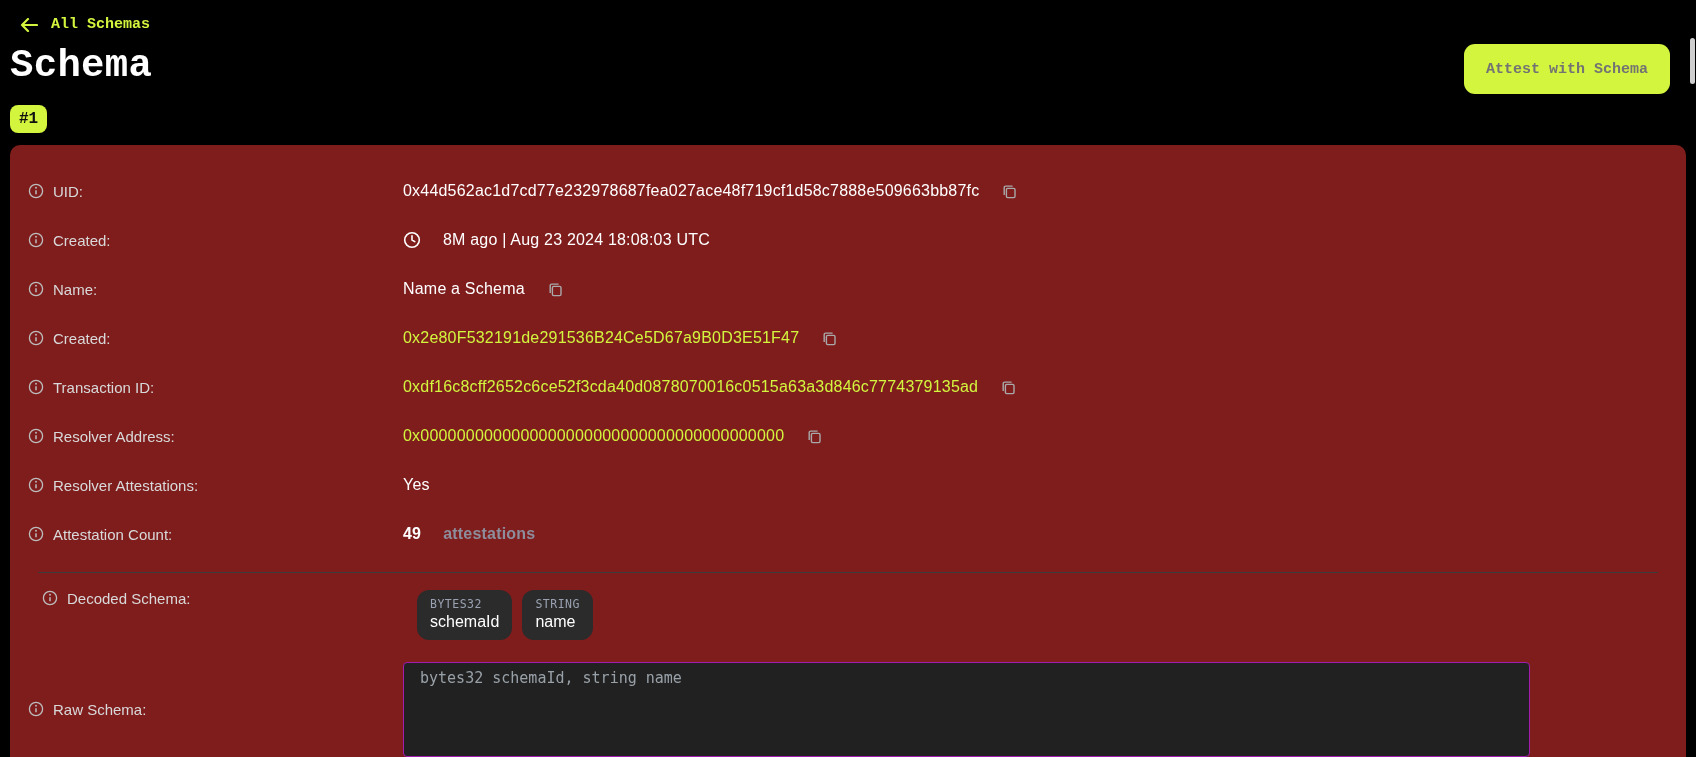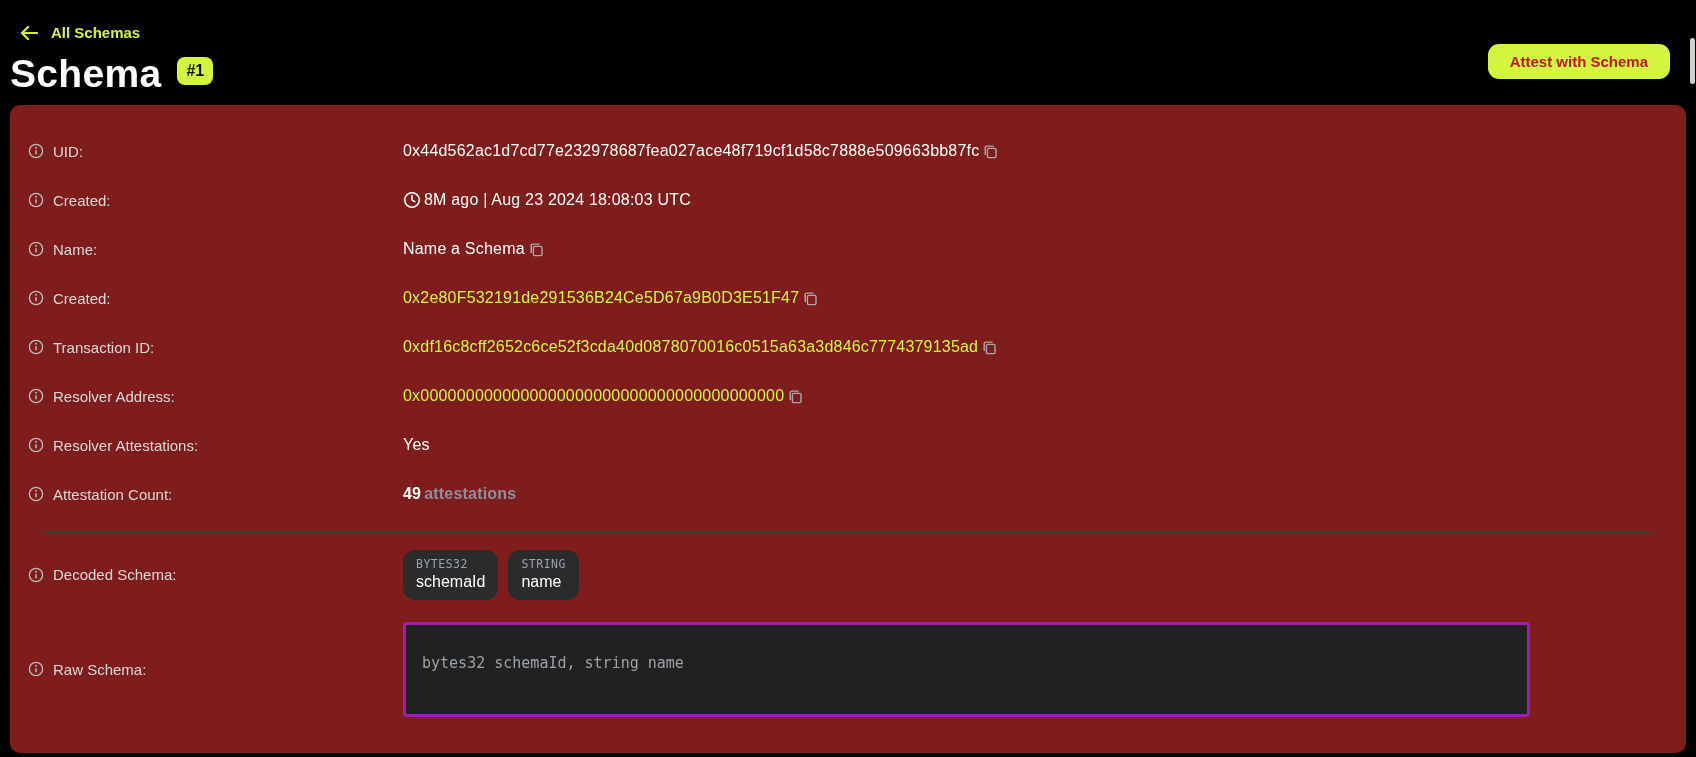--- a/index.html
+++ b/index.html
@@ -7,81 +7,81 @@
   body {
     background: #000;
     color: #fff;
     font-family: "Liberation Sans", sans-serif;
     overflow: hidden;
     position: relative;
   }
   :root { --accent: #d3f53e; --muted: #8d8d9c; }
 
   
-  .header { position: relative; padding: 24px 26px 10px 14px; }
+  .header { position: relative; padding: 16px 26px 10px 14px; font-family: Liberation Mono, monospace; }
   .back-link {
     display: inline-flex; align-items: center; gap: 13px;
     color: var(--accent); font-weight: 700; font-size: 15px;
     text-decoration: none; cursor: pointer; margin-left: 6px;
   }
-  .title-row { display: flex; align-items: flex-start; gap: 16px; margin-top: 10px; margin-left: -4px; }
+  .title-row { display: flex; align-items: flex-start; gap: 16px; margin-top: 10px; margin-left: -4px; flex-direction: column; }
   .page-title { font-size: 39px; font-weight: 700; letter-spacing: 0.3px; line-height: 1.0; }
   .badge {
     background: var(--accent); color: #101010; font-weight: 700; font-size: 16px;
     padding: 5px 9px; border-radius: 8px; margin-top: 3px; display: inline-block;
   }
   .attest-btn {
     position: absolute; right: 26px; top: 44px;
-    background: var(--accent); color: #b91c1c;
+    background: var(--accent); color: #737373;
     font-family: inherit; font-weight: 600; font-size: 15px;
     padding: 10px 22px; border: none; border-radius: 11px; cursor: pointer;
-    height: 35px; line-height: 15px;
+    height: 50px; line-height: 15px;
   }
 
   
   .card {
     margin: 2px 10px 0 10px;
     background: #7f1d1d;
     border-radius: 10px;
     padding: 22px 0 36px 0;
   }
   .row { display: flex; align-items: center; height: 49px; padding-left: 18px; }
   .row-label {
     width: 375px; flex: none;
     display: flex; align-items: center; gap: 9px;
     color: #d9d9d9; font-size: 15px;
   }
-  .row-value { display: flex; align-items: center; gap: 3px; font-size: 16px; font-weight: 500; letter-spacing: 0.2px; }
+  .row-value { display: flex; align-items: center; gap: 22px; font-size: 16px; font-weight: 500; letter-spacing: 0.2px; }
   .val-link { color: var(--accent); cursor: pointer; }
   .val-bold { font-weight: 700; }
   .val-suffix { color: var(--muted); font-weight: 700; cursor: pointer; }
   .icon { display: inline-flex; align-items: center; line-height: 0; flex: none; }
   .copy-btn { cursor: pointer; }
 
   .divider { border: none; border-top: 1px solid #3c3c3c; margin: 13px 28px 0 28px; }
 
-  .decoded-row { display: flex; align-items: center; padding-left: 18px; margin-top: 17px; }
+  .decoded-row { display: flex; align-items: flex-start; padding-left: 32px; margin-top: 17px; }
   .chips { display: flex; gap: 10px; }
   .chip { background: #2b2b2b; border-radius: 12px; padding: 7px 13px 9px 13px; }
   .chip-type {
     font-family: "DejaVu Sans Mono", monospace;
     font-size: 11.5px; color: #9aa2b1; letter-spacing: 0.5px; display: block;
   }
   .chip-name { font-size: 16px; color: #fff; display: block; margin-top: 2px; }
 
   .raw-row { display: flex; align-items: center; padding-left: 18px; margin-top: 22px; }
   .raw-textarea {
     width: 1127px; height: 95px;
     background: #212121;
-    border: 3px solid #a21caf;
+    border: 1px solid #a21caf;
     border-radius: 4px;
     color: #99a1a8;
     font-family: "DejaVu Sans Mono", monospace;
     font-size: 15px;
-    padding: 29px 16px;
+    padding: 6px 16px;
     resize: none; outline: none;
   }
 
   .scrollbar-thumb {
     position: absolute; right: 1px; top: 38px;
     width: 5px; height: 46px;
     background: #cfcfcf; border-radius: 3px;
   }
 </style>
 </head>

